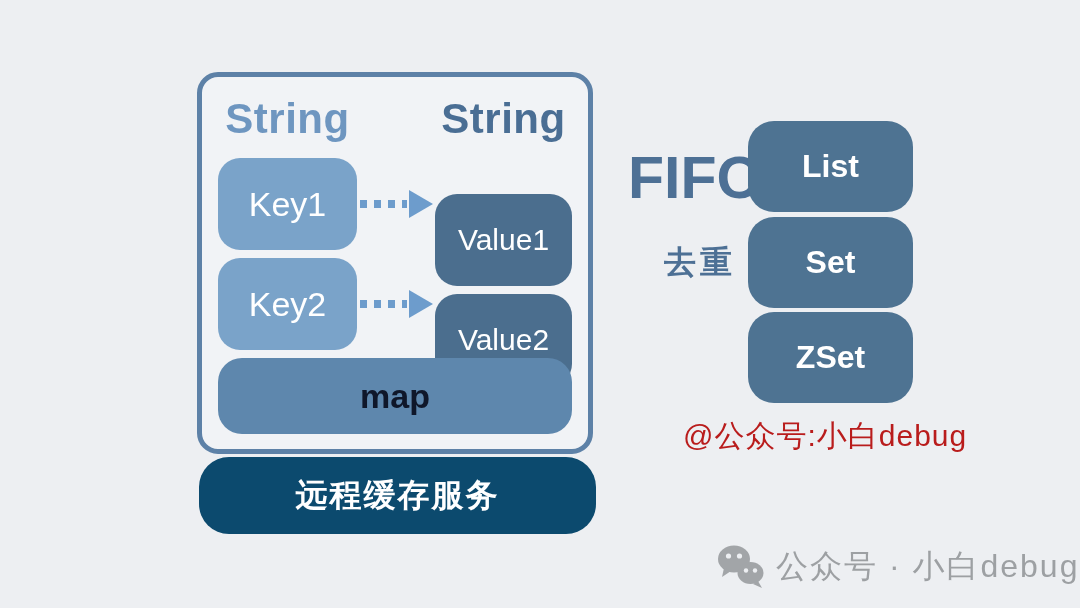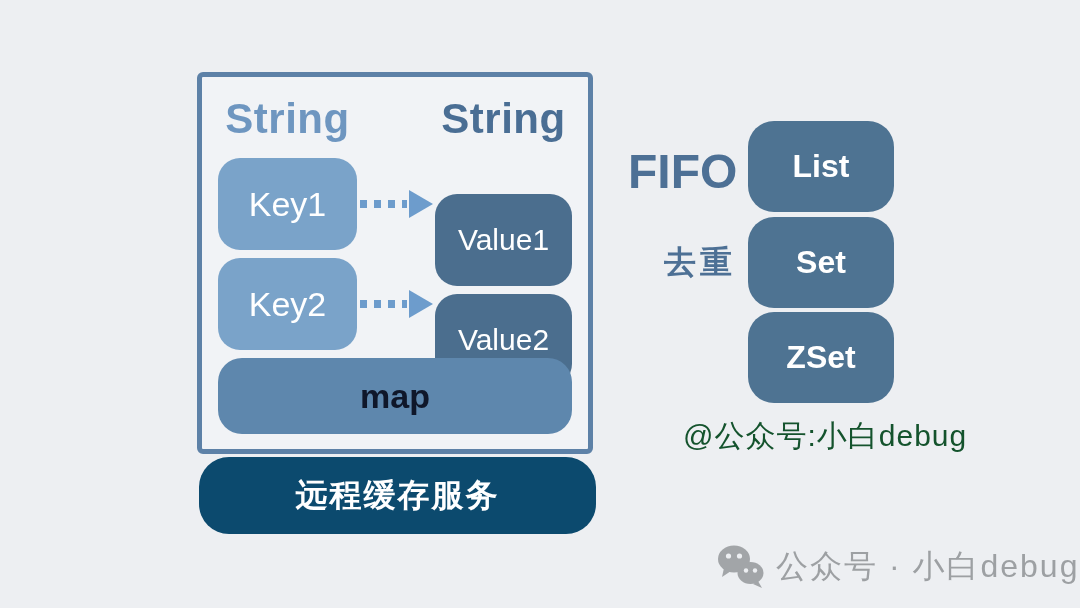--- a/index.html
+++ b/index.html
@@ -16,21 +16,21 @@
     overflow: hidden;
   }
 
   
   .hash-container {
     position: absolute;
     left: 197px; top: 72px;
     width: 396px; height: 382px;
     box-sizing: border-box;
     border: 5px solid #5d81a7;
-    border-radius: 6px;
+    border-radius: 21px;
     background: #f1f3f6;
   }
   .col-header {
     position: absolute;
     top: 16px;
     height: 52px;
     line-height: 52px;
     font-size: 42px;
     font-weight: bold;
     text-align: center;
@@ -95,44 +95,44 @@
   
   .feature-label {
     position: absolute;
     left: 620px;
     width: 110px;
     color: #4d7095;
     font-weight: bold;
     text-align: left;
     white-space: nowrap;
   }
-  .feature-label.latin { font-size: 48px; left: 628px; }
+  .feature-label.latin { font-size: 59px; left: 628px; }
   .feature-label.cjk   { font-size: 32px; left: 664px; letter-spacing: 4px; }
 
   .structure-box {
     position: absolute;
     left: 748px;
-    width: 146px;
+    width: 165px;
     height: 91px;
     background: #4e7392;
     border-radius: 26px;
     color: #ffffff;
     font-size: 32px;
     font-weight: bold;
     display: flex;
     align-items: center;
     justify-content: center;
   }
 
   .watermark {
     position: absolute;
     left: 683px; top: 416px;
     font-size: 30px;
     font-weight: 500;
-    color: #14532d;
+    color: #b91c1c;
     letter-spacing: 1px;
     white-space: nowrap;
   }
 
   
   .footer-brand {
     position: absolute;
     left: 716px; top: 543px;
     display: flex;
     align-items: center;

